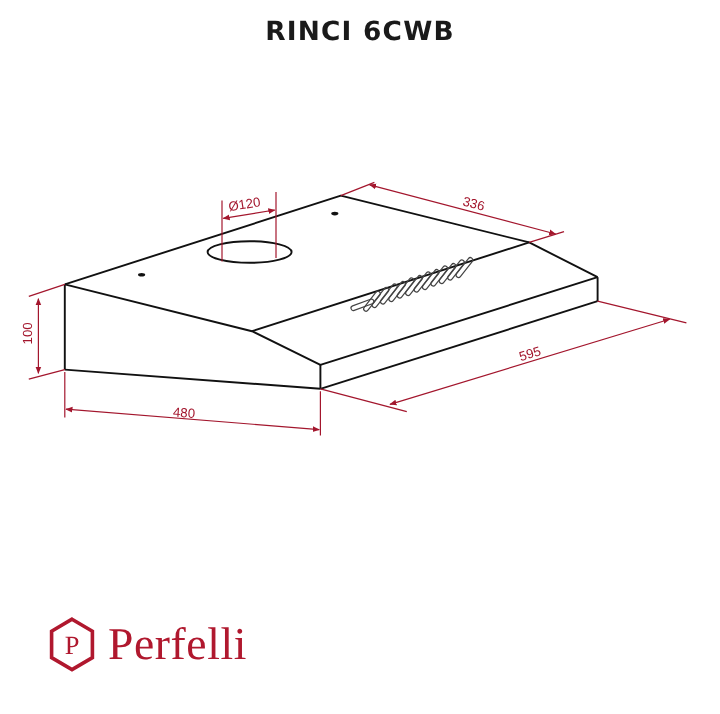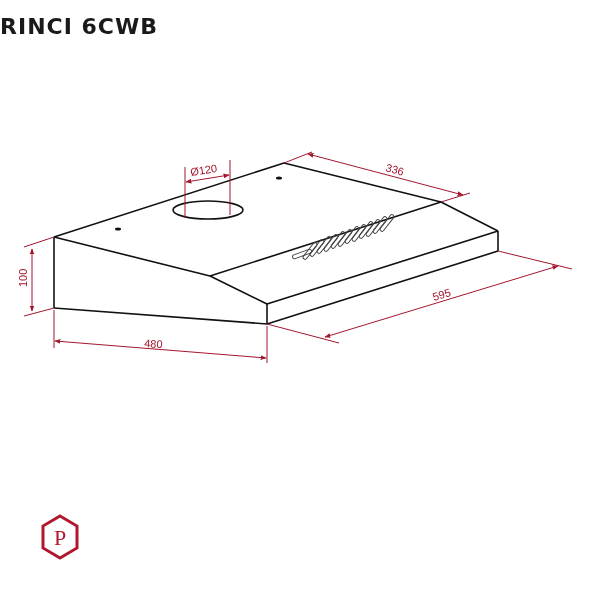--- a/index.html
+++ b/index.html
@@ -1,18 +1,18 @@
 <!DOCTYPE html>
 <html><head>
   <meta charset="utf-8">
   <style>
     html, body { margin: 0; padding: 0; background: #ffffff; }
     body { width: 600px; height: 595px; position: relative; overflow: hidden; }
     .title {
-      position: absolute; left: 0; top: 14px; width: 600px; text-align: left;
+      position: absolute; left: 0; top: 14px; width: 600px; text-align: center;
       font-family: "DejaVu Sans", sans-serif; font-weight: bold; font-size: 22px;
       color: #1a1a1a; letter-spacing: 1px;
     }
     svg.drawing { position: absolute; left: 0; top: 0; }
     .dim-text {
       font-family: "Liberation Sans", sans-serif; font-size: 11px; fill: #a3162d;
     }
     .logo {
       position: absolute; left: 40px; top: 512px; height: 50px; display: flex; align-items: center;
     }
@@ -101,13 +101,14 @@
   <text class="dim-text" x="434" y="301" transform="rotate(-17 434 301)">595</text>
   <text class="dim-text" x="27" y="287" transform="rotate(-90 27 287)">100</text>
   <text class="dim-text" x="144" y="347" transform="rotate(4 144 347)">480</text>
 </svg>
 
 <div class="logo">
   <svg width="40" height="46" viewBox="0 0 40 46">
     <polygon points="20,2 37,12 37,34 20,44 3,34 3,12" fill="none" stroke="#b0182e" stroke-width="3"></polygon>
     <text x="20" y="31" text-anchor="middle" font-family="Liberation Serif, serif" font-size="22" fill="#b0182e">P</text>
   </svg>
+  <span class="logo-text">Perfelli</span>
 </div>
 
 </body></html>

